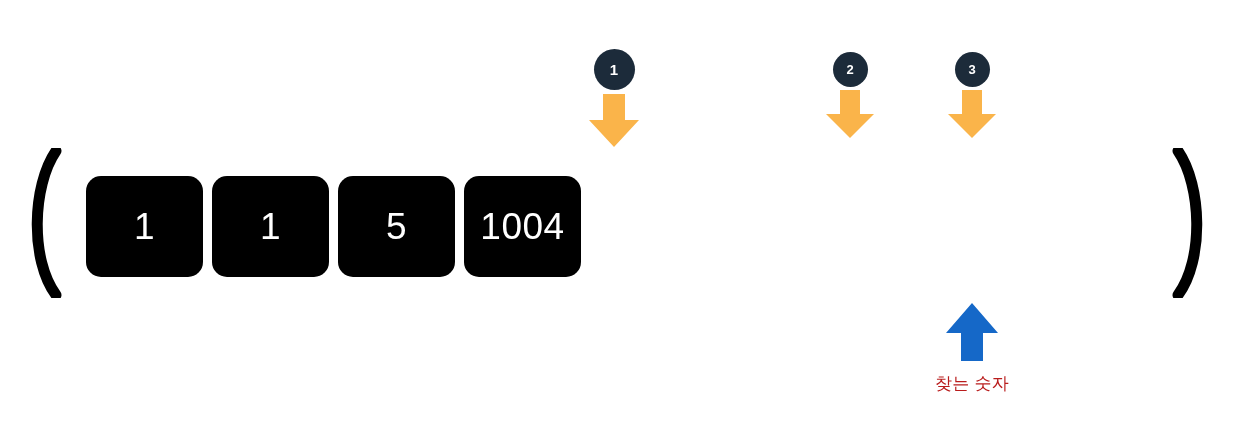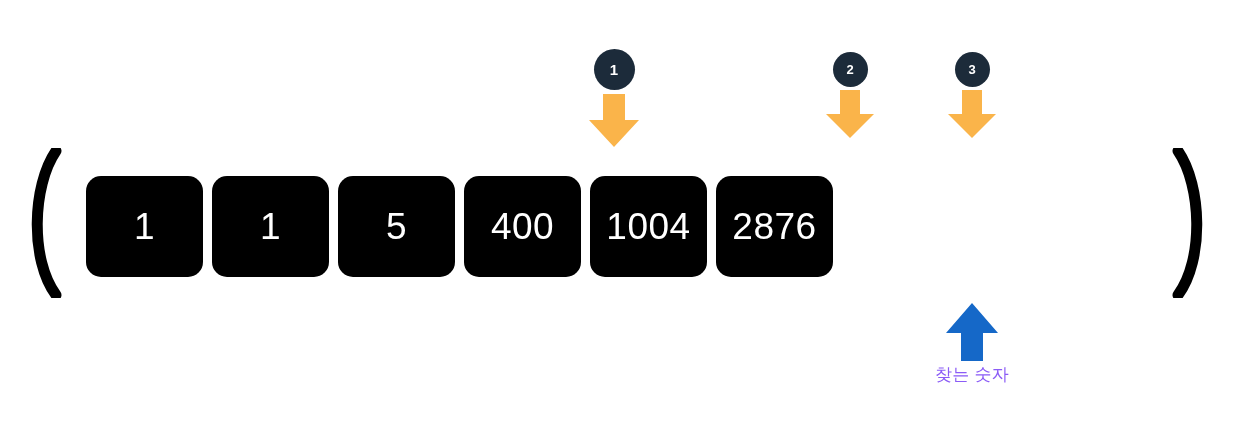--- a/index.html
+++ b/index.html
@@ -78,23 +78,23 @@
     position: absolute;
     left: 889px;
     top: 301px;
     width: 166px;
     display: flex;
     flex-direction: column;
     align-items: center;
   }
   .arrow-up { display: block; }
   #target-label {
-    margin-top: 0;
+    margin-top: 9px;
     font-size: 17px;
-    color: #8b5cf6;
+    color: #b91c1c;
     white-space: nowrap;
     letter-spacing: 0.3px;
   }
 </style>
 </head>
 <body>
 
 <div id="stage">
 
   <div class="paren" id="paren-left" style="left:22px;">
@@ -106,23 +106,21 @@
   <div class="paren" id="paren-right" style="left:1166px;">
     <svg viewBox="0 0 46 150" xmlns="http://www.w3.org/2000/svg" aria-hidden="true">
       <path d="M12 3 C 36 38, 38 112, 12 147" fill="none" stroke="#000000" stroke-width="11" stroke-linecap="round"></path>
     </svg>
   </div>
 
   <div id="box-row">
     <div class="num-box">1</div>
     <div class="num-box">1</div>
     <div class="num-box">5</div>
-    <div class="num-box">400</div>
     <div class="num-box">1004</div>
-    <div class="num-box">2876</div>
   </div>
 
   <div class="marker" id="marker-1" style="left:561px; top:49px; width:106px;">
     <div class="badge big">1</div>
     <svg class="arrow-down" width="60" height="60" viewBox="0 0 60 60" xmlns="http://www.w3.org/2000/svg">
       <polygon points="19,4 41,4 41,30 55,30 30,57 5,30 19,30" fill="#fab44a"></polygon>
     </svg>
   </div>
 
   <div class="marker" id="marker-2" style="left:797px; top:52px; width:106px;">

